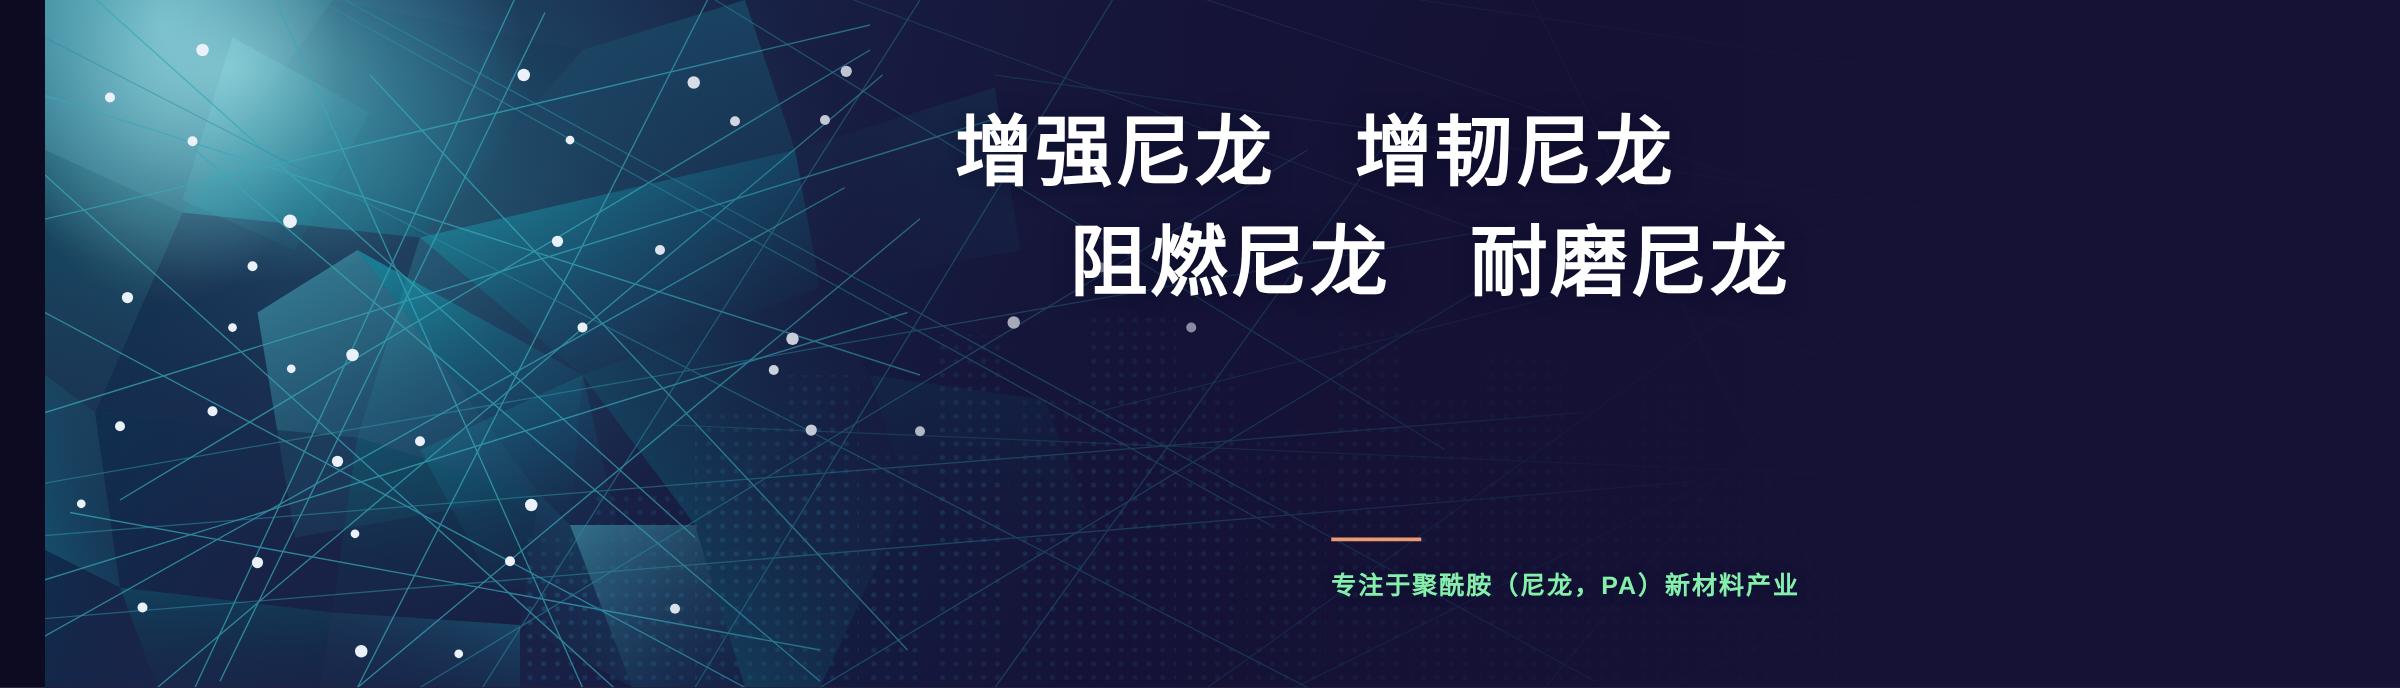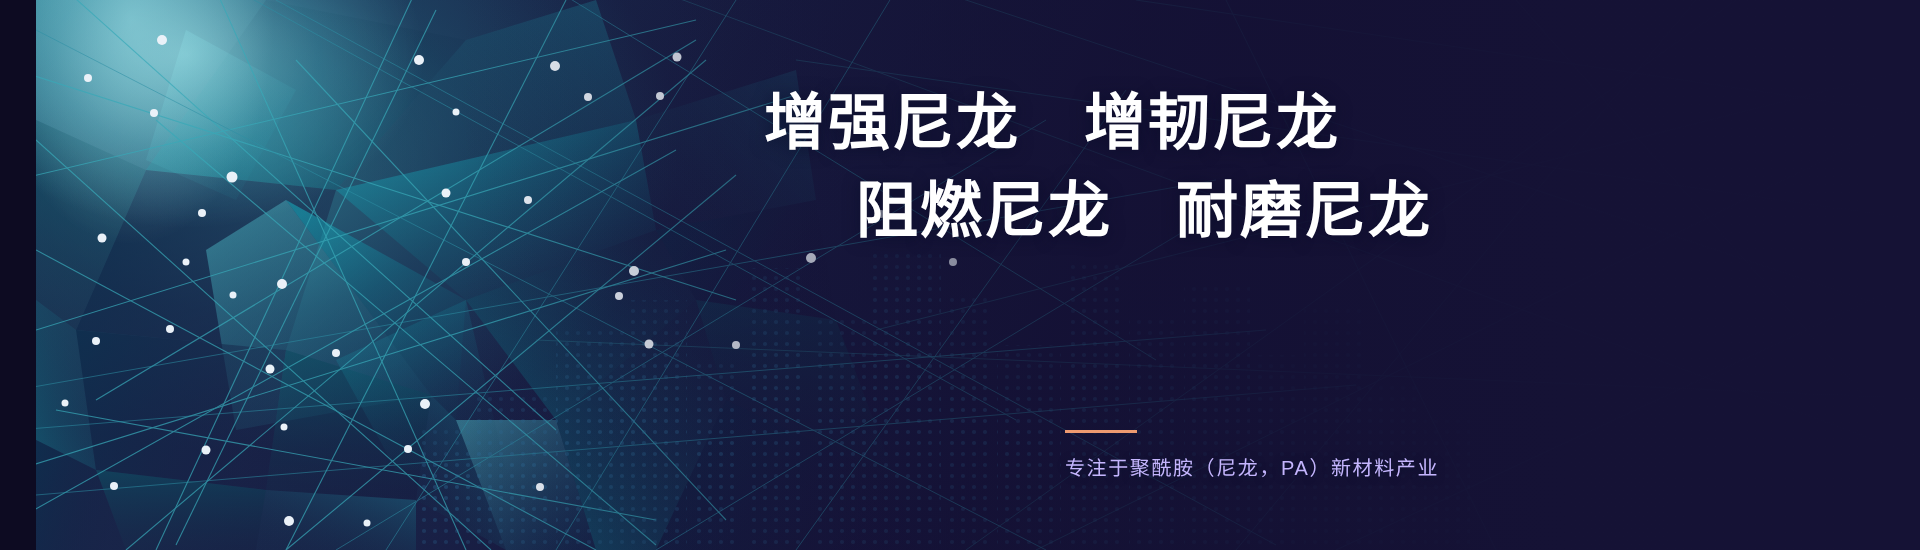--- a/index.html
+++ b/index.html
@@ -62,23 +62,23 @@
     top:430px;
     z-index:9;
   }
   #tagline-rule{
     width:72px;
     height:3px;
     background:#ee9a70;
     margin-bottom:19px;
   }
   #tagline-text{
-    color:#c4b5fd;
+    color:#86efac;
     font-size:20px;
-    font-weight:400;
+    font-weight:700;
     letter-spacing:1.6px;
     white-space:pre;
     text-shadow:0 1px 8px rgba(5,20,45,0.6);
   }
 </style>
 </head>
 <body>
 
 <div id="banner">
 

